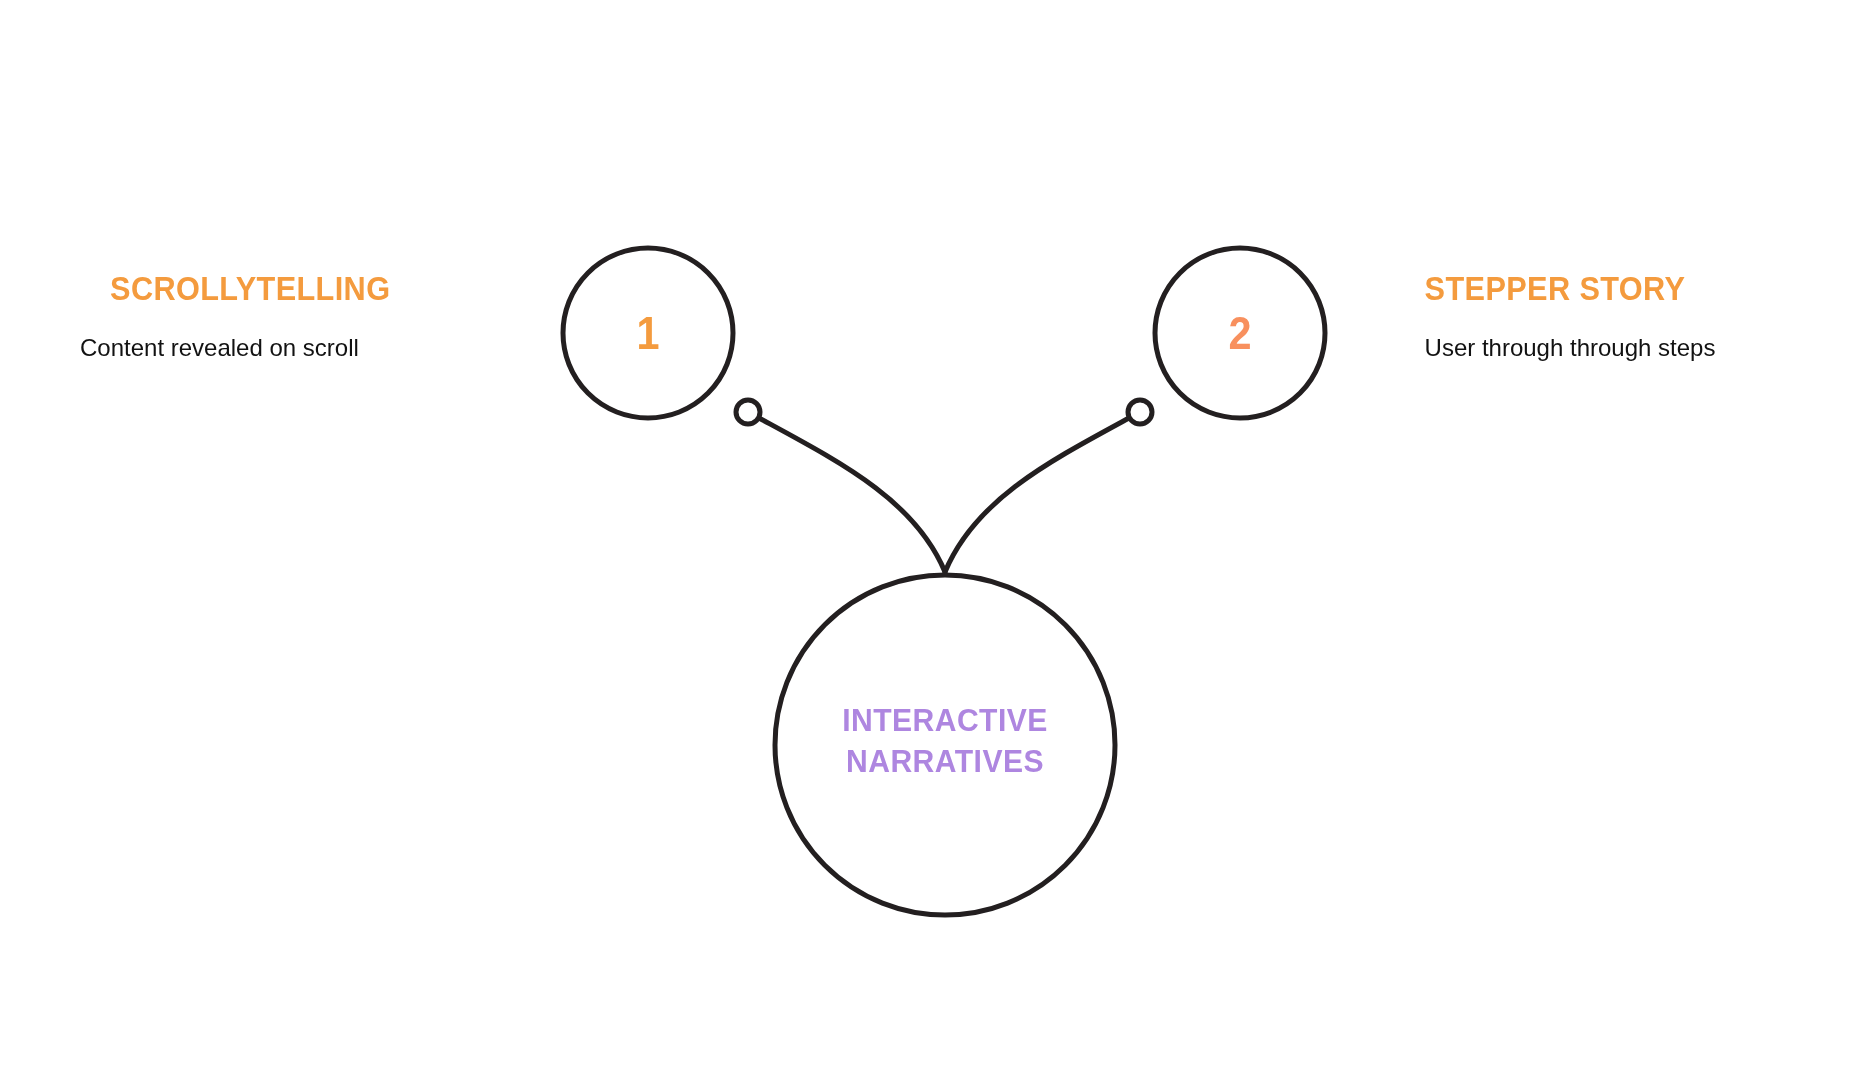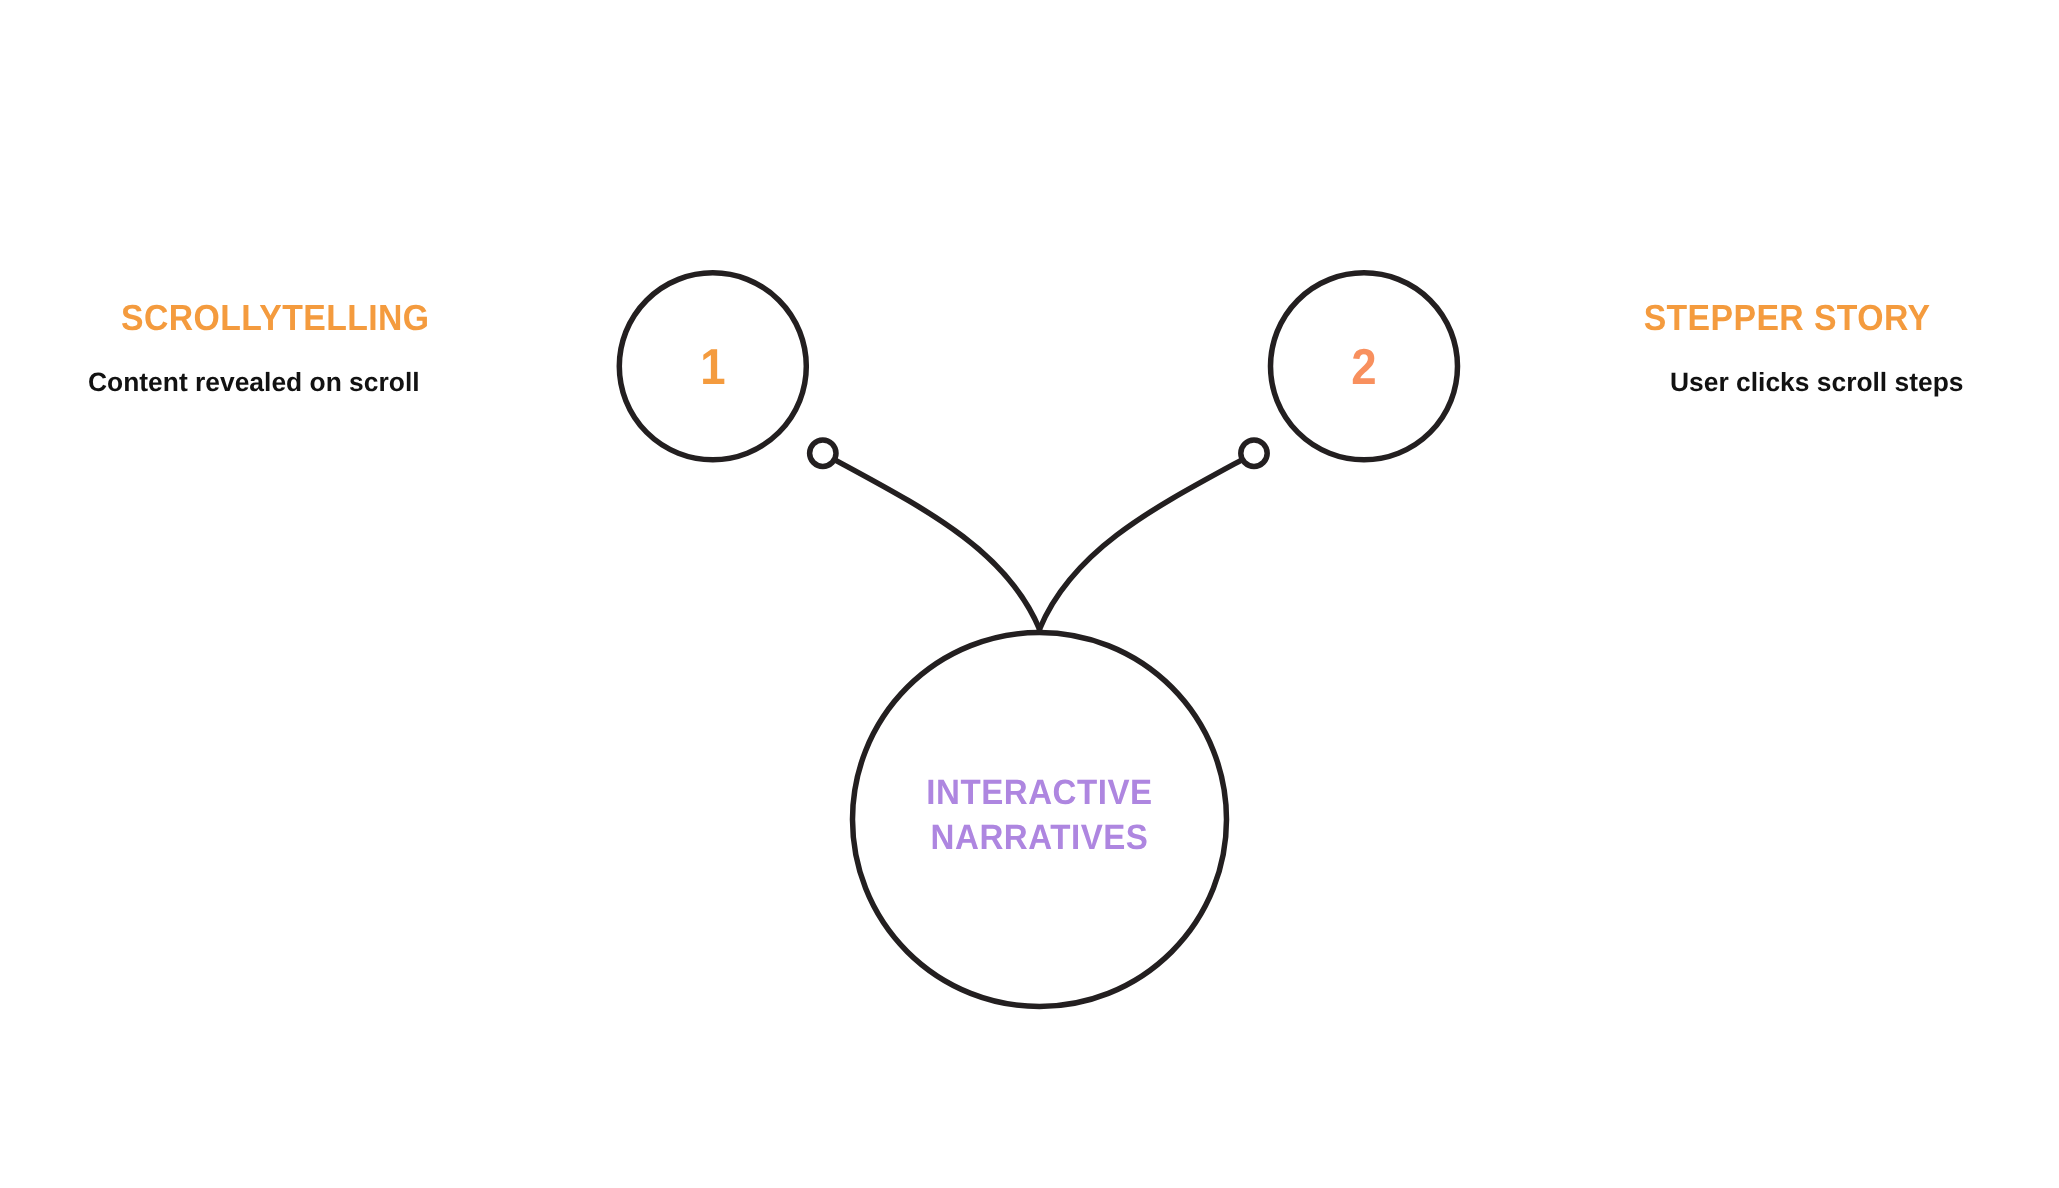--- a/index.html
+++ b/index.html
@@ -28,39 +28,39 @@
     height: 1080px;
     display: block;
   }
 
   
   .label-block {
     position: absolute;
     width: 430px;
   }
   .label-block.left  { left: 80px;  top: 272px; text-align: left; }
-  .label-block.right { left: 1355px; top: 272px; text-align: right; }
+  .label-block.right { left: 1355px; top: 272px; text-align: center; }
 
   .label-title {
     font-family: "Liberation Sans", sans-serif;
     font-weight: bold;
     font-size: 33px;
     letter-spacing: 0.4px;
     line-height: 1.05;
     color: #F49B3E;
     margin: 0;
     white-space: nowrap;
     transform: scaleX(0.93);
   }
   .label-block.left .label-title  { transform-origin: right center; }
   .label-block.right .label-title { transform-origin: left center; }
 
   .label-desc {
     font-family: "Liberation Sans", sans-serif;
-    font-weight: bold;
+    font-weight: normal;
     font-size: 24px;
     line-height: 1.2;
     color: #121212;
     margin: 27px 0 0 0;
     white-space: nowrap;
   }
 
   
   .node-num {
     position: absolute;
@@ -119,21 +119,21 @@
 
   <div class="node-num" id="node-num-2">2</div>
 
   <div class="label-block left">
     <div class="label-title">SCROLLYTELLING</div>
     <div class="label-desc">Content revealed on scroll</div>
   </div>
 
   <div class="label-block right">
     <div class="label-title">STEPPER STORY</div>
-    <div class="label-desc">User clicks scroll steps</div>
+    <div class="label-desc">User through through steps</div>
   </div>
 
   <div id="hub-text">
     <span class="hub-line">INTERACTIVE</span>
     <span class="hub-line">NARRATIVES</span>
   </div>
 
 </div>
 
 </body></html>

